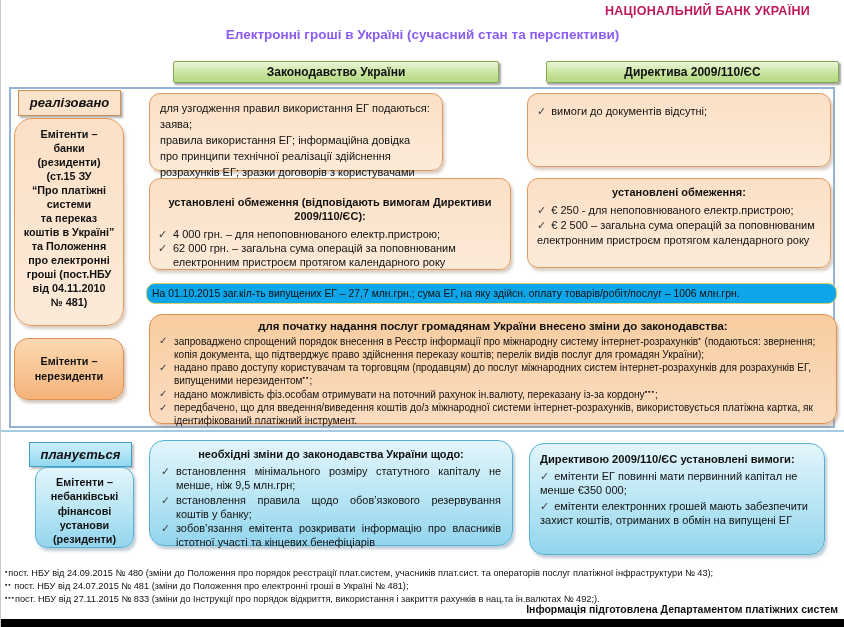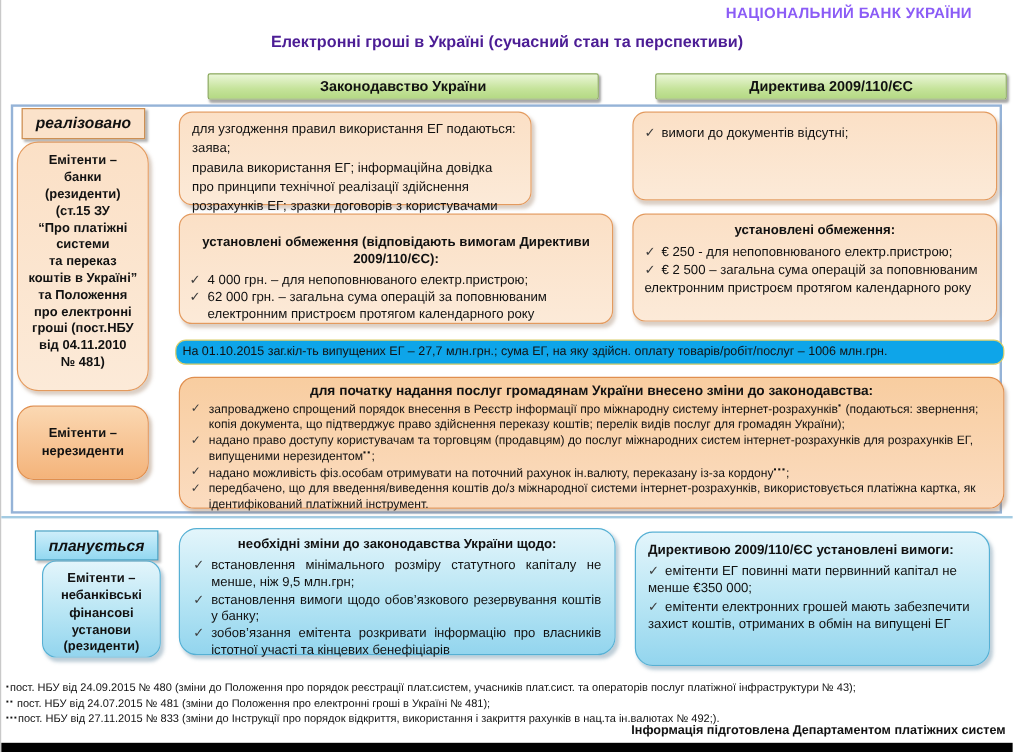--- a/index.html
+++ b/index.html
@@ -1,19 +1,19 @@
 <!DOCTYPE html>
 <html><head>
 <meta charset="utf-8">
 <style>
   html,body{margin:0;padding:0;background:#fff;}
   .slide{position:relative;width:844px;height:627px;overflow:hidden;background:#fff;
          font-family:"Liberation Sans",sans-serif;color:#111;border-left:1px solid #c9c9c9;box-sizing:border-box;}
-  .bank{position:absolute;top:4px;right:34px;font-weight:bold;font-size:12.5px;color:#8b5cf6;letter-spacing:.3px;}
-  .title{position:absolute;top:27px;left:0;width:100%;text-align:center;font-weight:bold;font-size:13.5px;color:#4c1d95;}
+  .bank{position:absolute;top:4px;right:34px;font-weight:bold;font-size:12.5px;color:#be185d;letter-spacing:.3px;}
+  .title{position:absolute;top:27px;left:0;width:100%;text-align:center;font-weight:bold;font-size:13.5px;color:#8b5cf6;}
   .colbtn{position:absolute;top:61px;height:20px;line-height:20px;text-align:center;font-weight:bold;font-size:12px;
           background:linear-gradient(180deg,#eaf6d8 0%,#c5e39a 60%,#b4d984 100%);
           border:1px solid #87a757;border-radius:2px;box-shadow:1.5px 2px 2px rgba(0,0,0,.35);}
   .b1{left:172px;width:324px;}
   .b2{left:545px;width:291px;}
   .outer{position:absolute;left:8px;top:87px;width:826px;height:341px;border:2px solid #95b3d7;background:#fff;box-sizing:border-box;}
   .lbl{position:absolute;text-align:center;font-style:italic;font-weight:bold;font-size:13px;box-sizing:border-box;}
   .real-lbl{left:17px;top:90px;width:103px;height:26px;line-height:24px;background:#fbe2ca;border:1px solid #cd8f53;
             box-shadow:2px 2px 2px rgba(0,0,0,.3);}
   .plan-lbl{left:28px;top:442px;width:103px;height:25px;line-height:23px;
@@ -151,21 +151,21 @@
 (резиденти)</div>
 
   <div class="box bluebx lawplan">
     <div class="bxtitle">необхідні  зміни до законодавства України щодо:</div>
     <div class="ci-hang">
         <span class="chk">✓</span>
         <span class="itx">встановлення мінімального розміру статутного капіталу не менше, ніж 9,5 млн.грн;</span>
       </div>
     <div class="ci-hang">
         <span class="chk">✓</span>
-        <span class="itx">встановлення вимоги щодо обов’язкового резервування коштів у банку;</span>
+        <span class="itx">встановлення правила щодо обов’язкового резервування коштів у банку;</span>
       </div>
     <div class="ci-hang">
         <span class="chk">✓</span>
         <span class="itx">зобов’язання емітента розкривати інформацію про власників істотної участі та кінцевих бенефіціарів</span>
       </div>
   </div>
 
   <div class="box bluebx euplan">
     <div class="bxtitle-left">Директивою 2009/110/ЄС установлені вимоги:</div>
     <div class="ci-flat"><span class="chk">✓</span><span>емітенти ЕГ повинні мати первинний капітал не менше  €350 000;</span></div>

